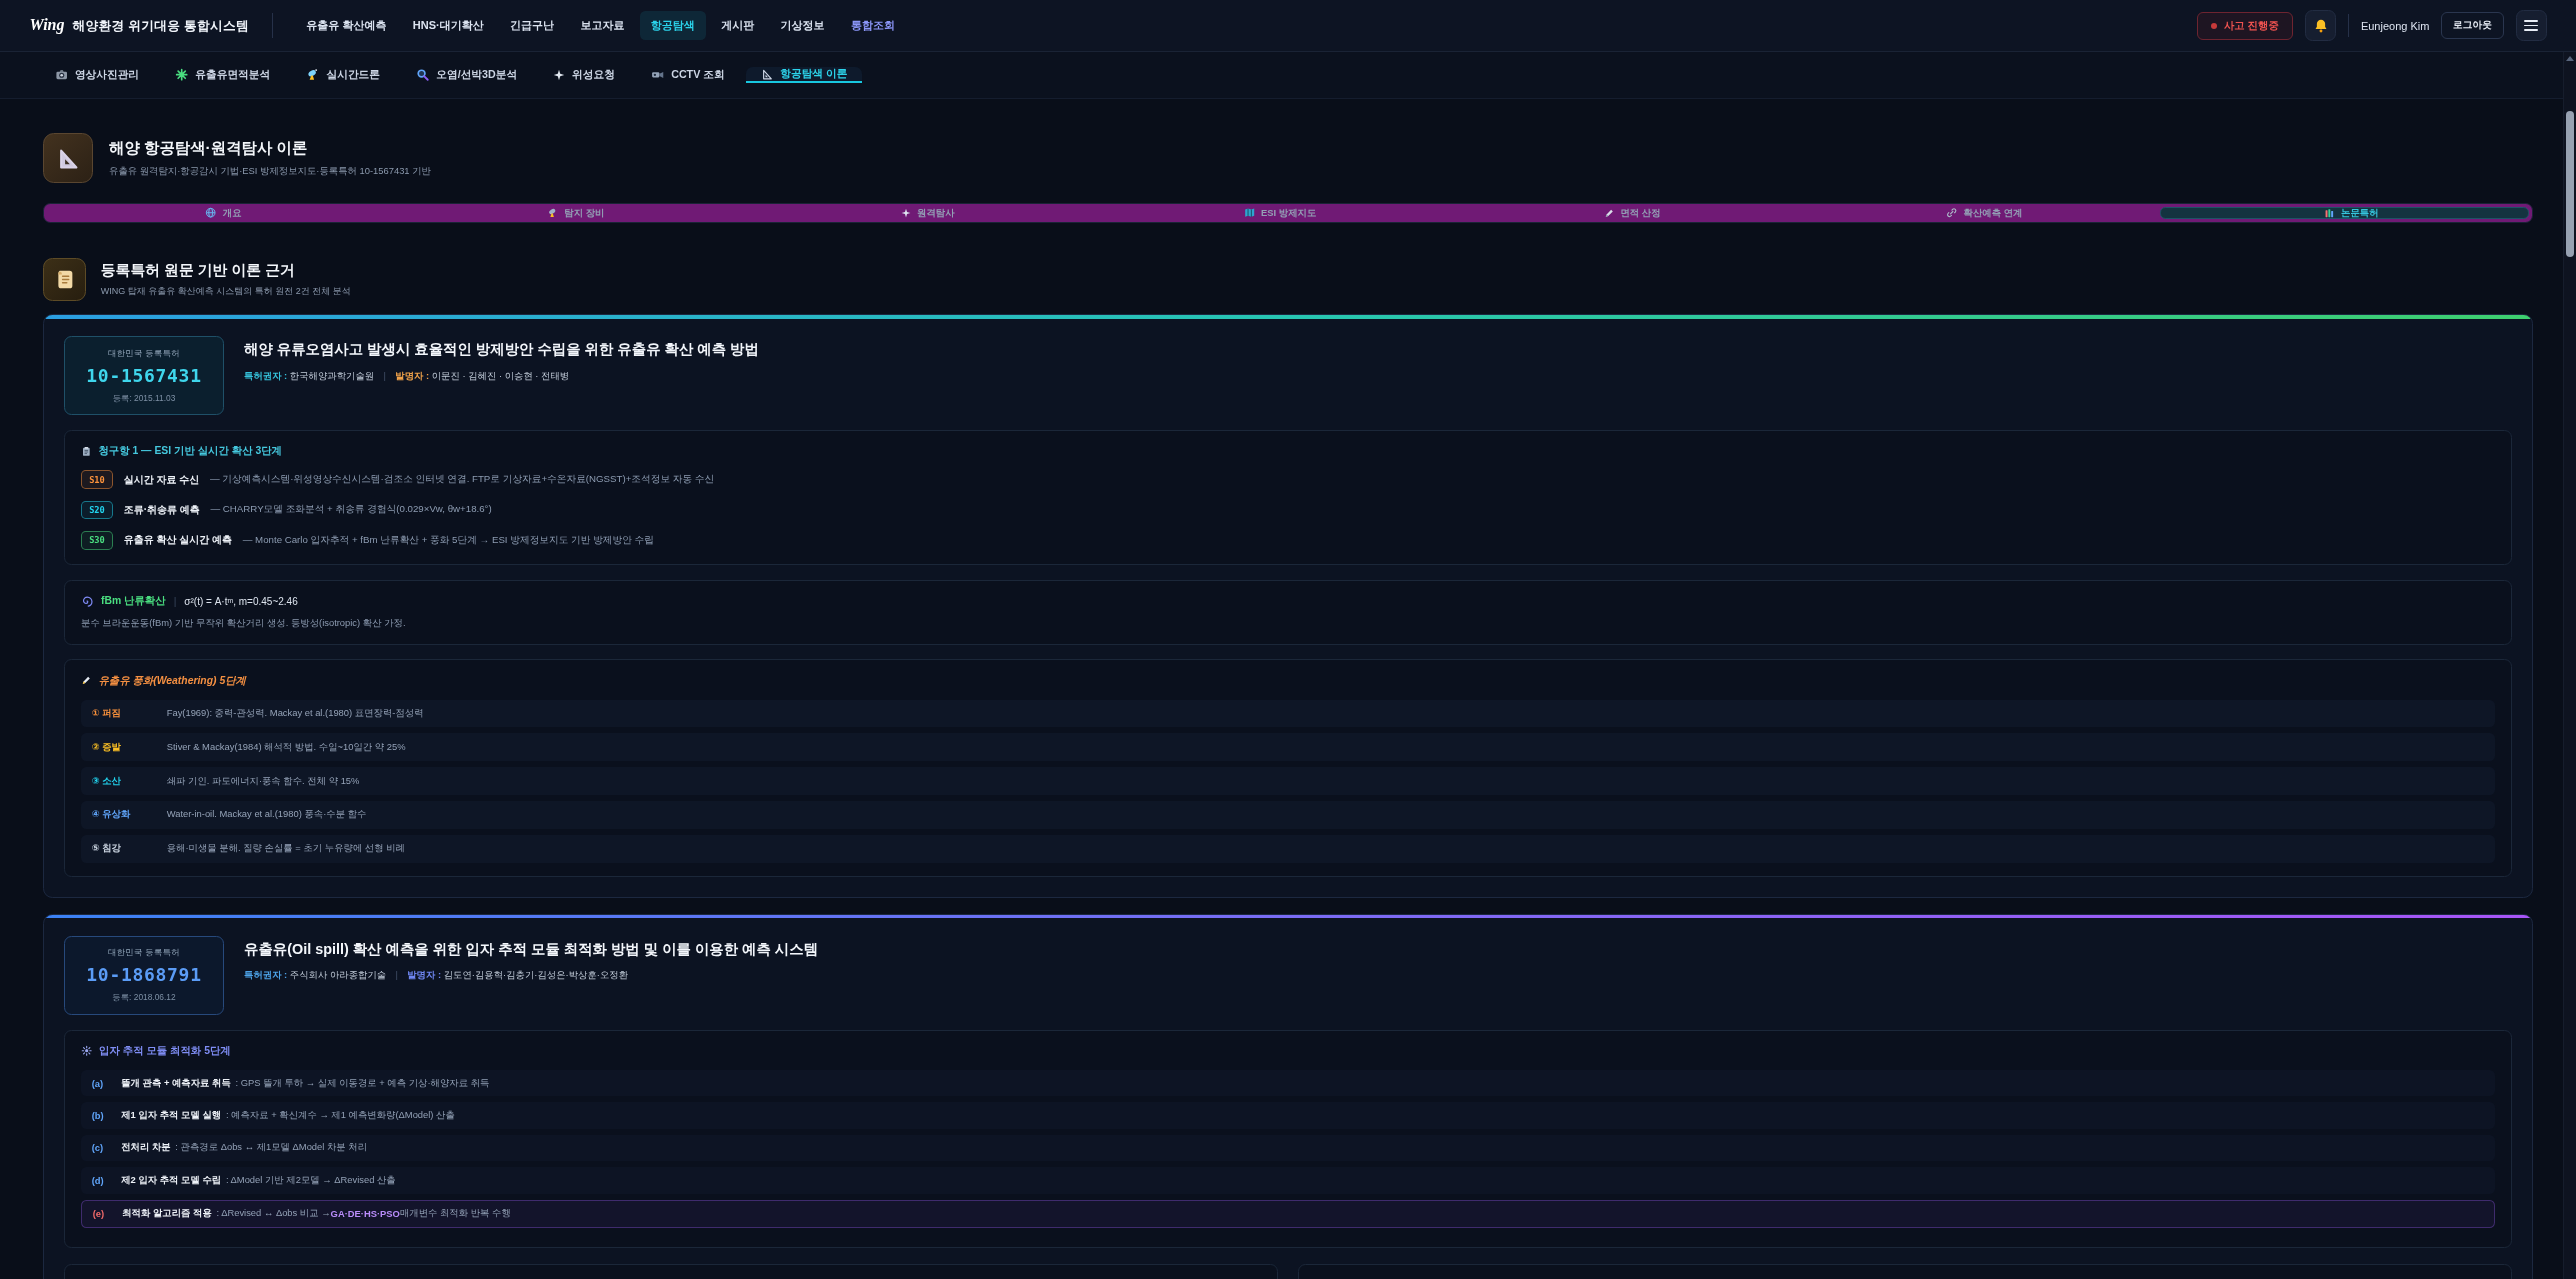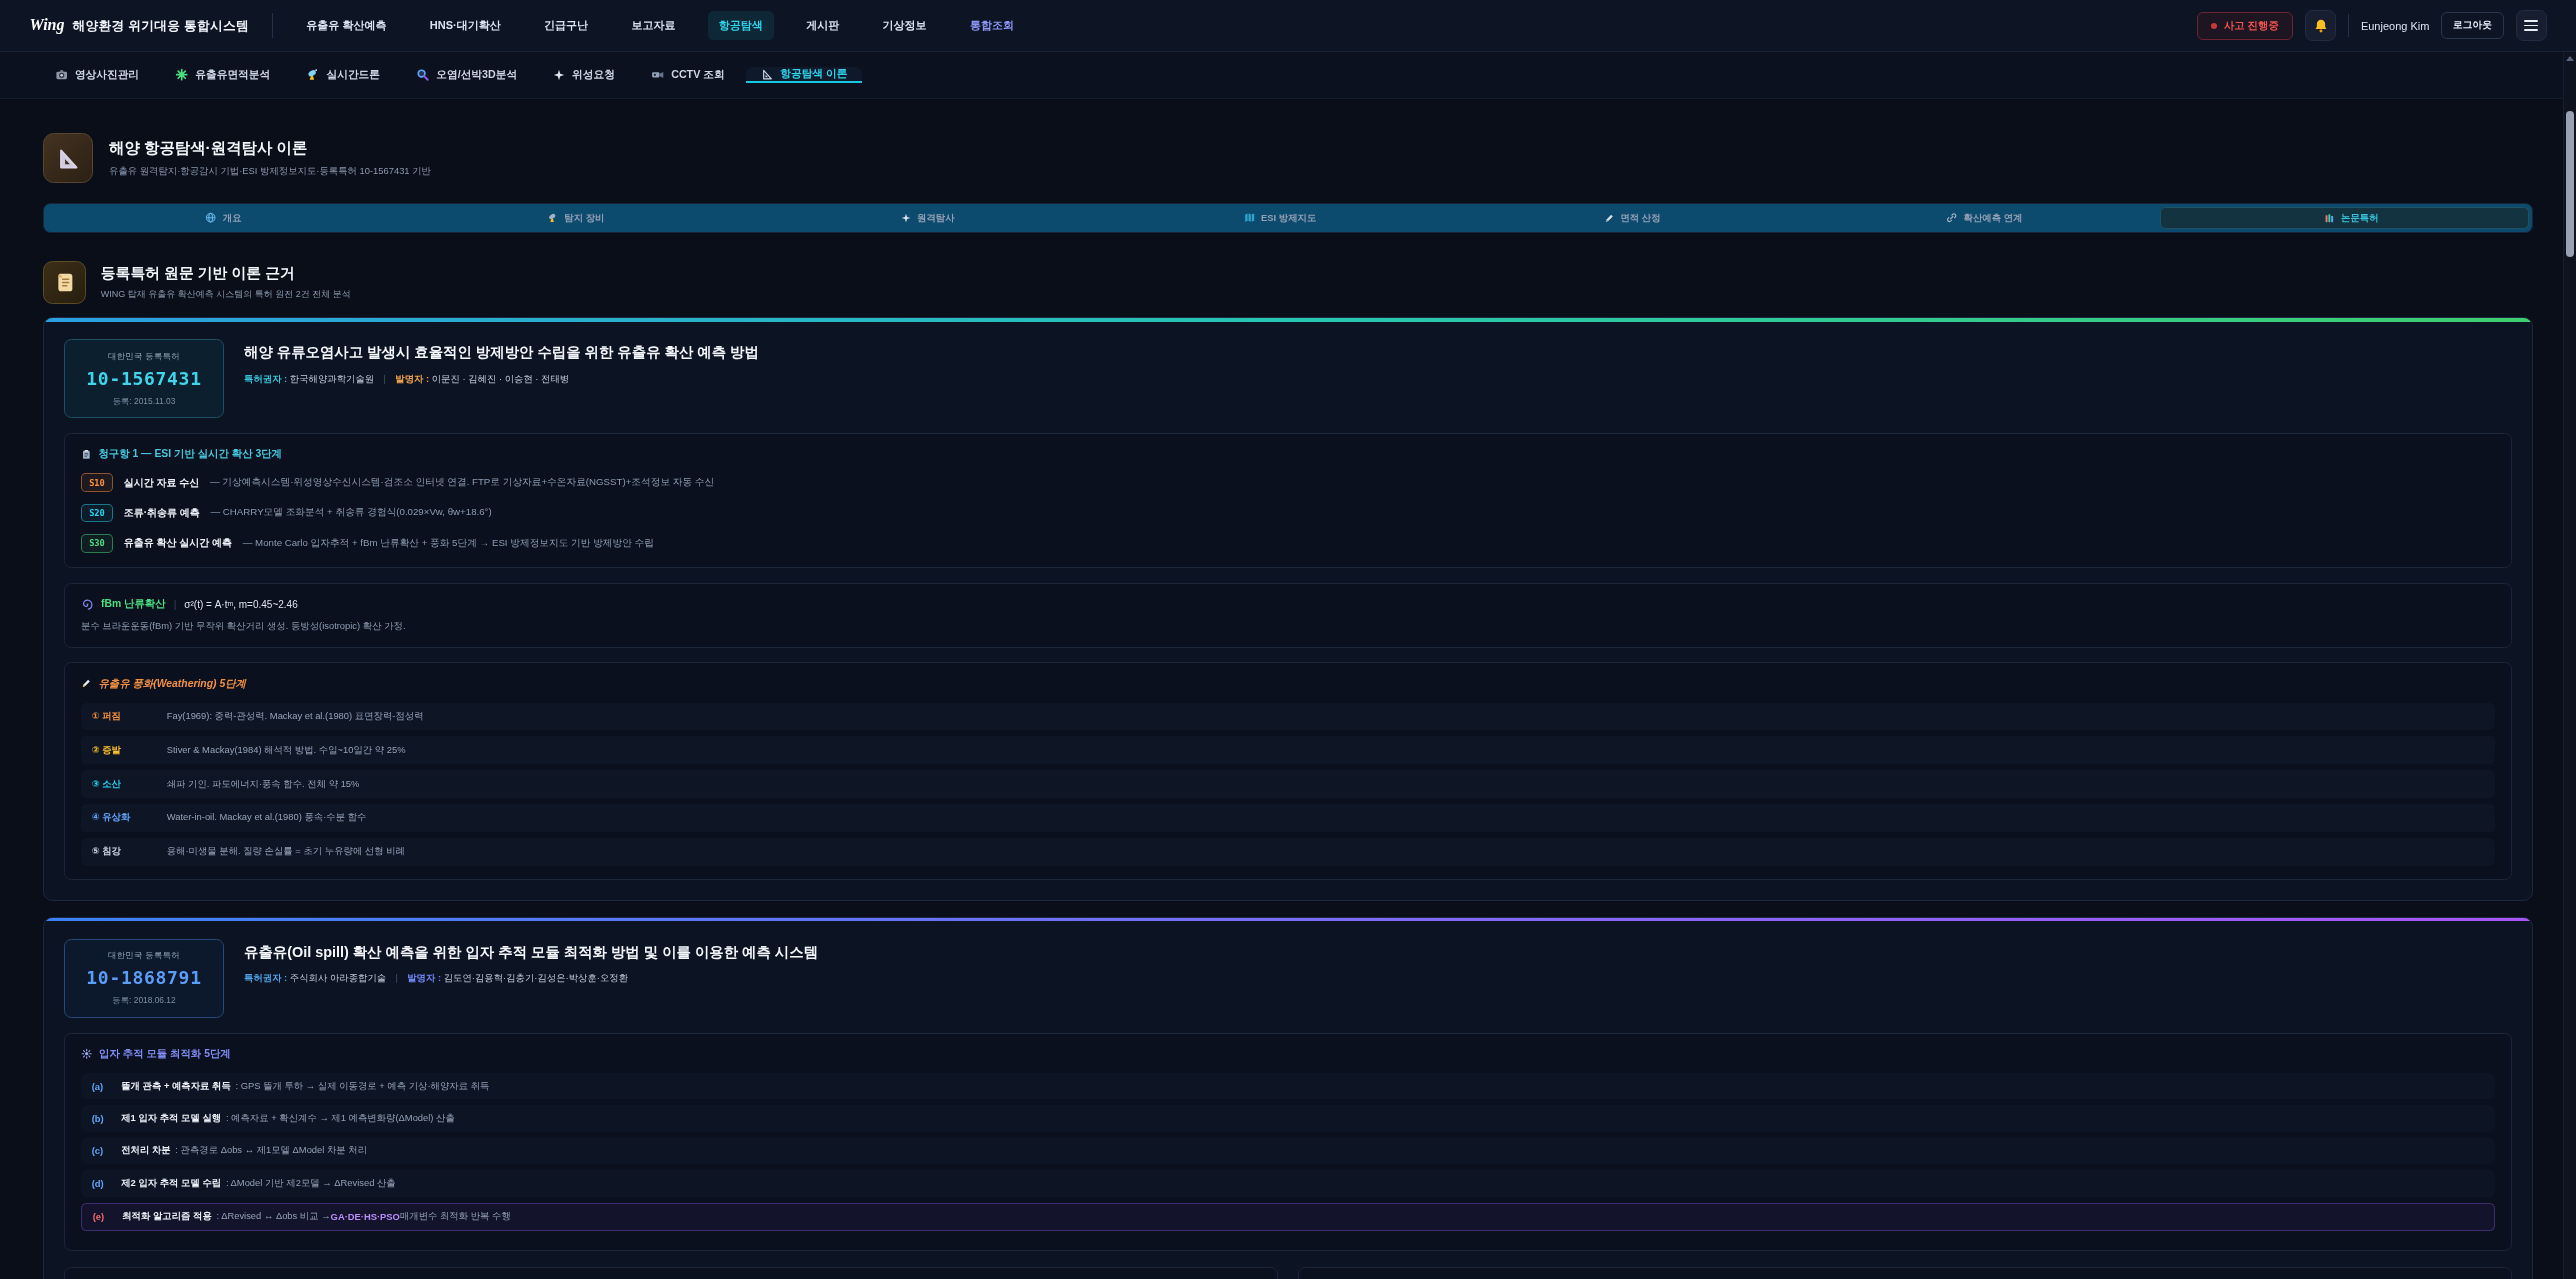--- a/index.html
+++ b/index.html
@@ -12,21 +12,21 @@
   svg{display:block}
   
   .header{
     height:52px; background:#0d1423; border-bottom:0.7px solid #1a2335;
     display:flex; align-items:center; padding:0 29.5px; gap:0;
   }
   .brand{display:flex; align-items:baseline; gap:8px;}
   .logo{font-style:italic; font-weight:bold; font-size:16px; color:#ffffff; font-family:"Liberation Serif","DejaVu Serif",serif;}
   .app-title{font-weight:bold; font-size:12.7px; color:#f0f4fa; letter-spacing:0.3px;}
   .brand-sep{width:0.7px; height:25.5px; background:#263149; margin:0 23px;}
-  .mainnav{display:flex; align-items:center; gap:22px;}
+  .mainnav{display:flex; align-items:center; gap:5px;}
   .nav-item{
     font-size:11px; font-weight:bold; color:#dbe3f0; padding:6.7px 10.7px;
     border-radius:5.4px; cursor:pointer; white-space:nowrap;
   }
   .nav-item.active{ background:rgba(34,211,238,.10); color:#2bd2ea; }
   .nav-item.highlight{ color:#8b96f8; }
   .header-right{margin-left:auto; display:flex; align-items:center; gap:12px;}
   .incident-badge{
     display:flex; align-items:center; gap:6.7px; padding:6px 13.4px; border-radius:6px;
     border:0.7px solid #6e2430; background:rgba(127,29,29,.16);
@@ -63,22 +63,22 @@
   .main{padding:34px 43px 0;}
   .page-header{display:flex; align-items:center; gap:16px; margin-bottom:20px;}
   .page-icon{
     width:50px;height:50px;border-radius:10.7px;display:flex;align-items:center;justify-content:center;
     background:linear-gradient(140deg,#43321f,#2c2115); border:0.7px solid #5a4630;
   }
   .page-title{font-size:15.4px;font-weight:bold;color:#f4f7fb;margin-bottom:6px;}
   .page-subtitle{font-size:9.4px;color:#8b99ad;}
   
   .tabsbar{
-    background:#0c4a6e;border:0.7px solid #1a2336;border-radius:7.4px;height:30px;
-    display:flex;align-items:stretch;margin-bottom:28px;padding:3.4px;
+    background:#701a75;border:0.7px solid #1a2336;border-radius:7.4px;height:20px;
+    display:flex;align-items:stretch;margin-bottom:35px;padding:3.4px;
   }
   .tab{
     flex:1;display:flex;align-items:center;justify-content:center;gap:6px;cursor:pointer;
     font-size:9.4px;font-weight:bold;color:#93a0b5;border-radius:5.4px;white-space:nowrap;
   }
   .tab.active{background:#143340;color:#35c6de;border:0.7px solid #1d5366;padding-left:14px;}
   
   .section-header{display:flex;align-items:center;gap:14.8px;margin-bottom:13.4px;}
   .section-icon{
     width:43px;height:43px;border-radius:9.4px;display:flex;align-items:center;justify-content:center;

